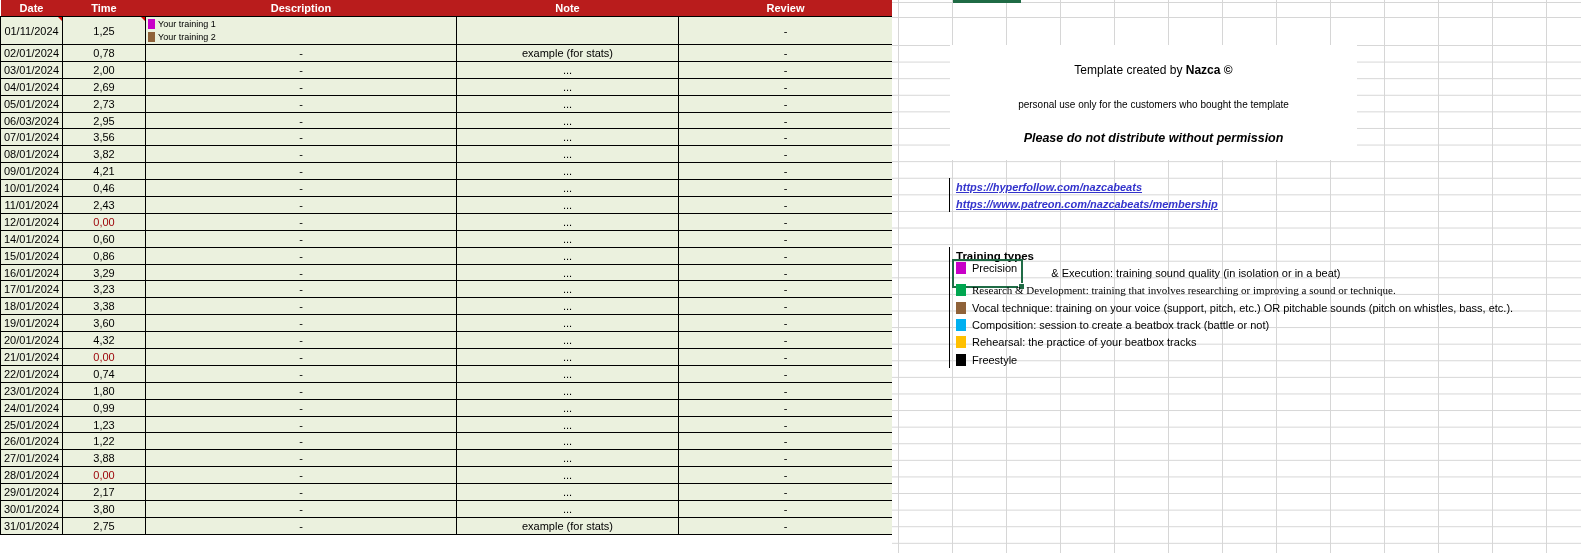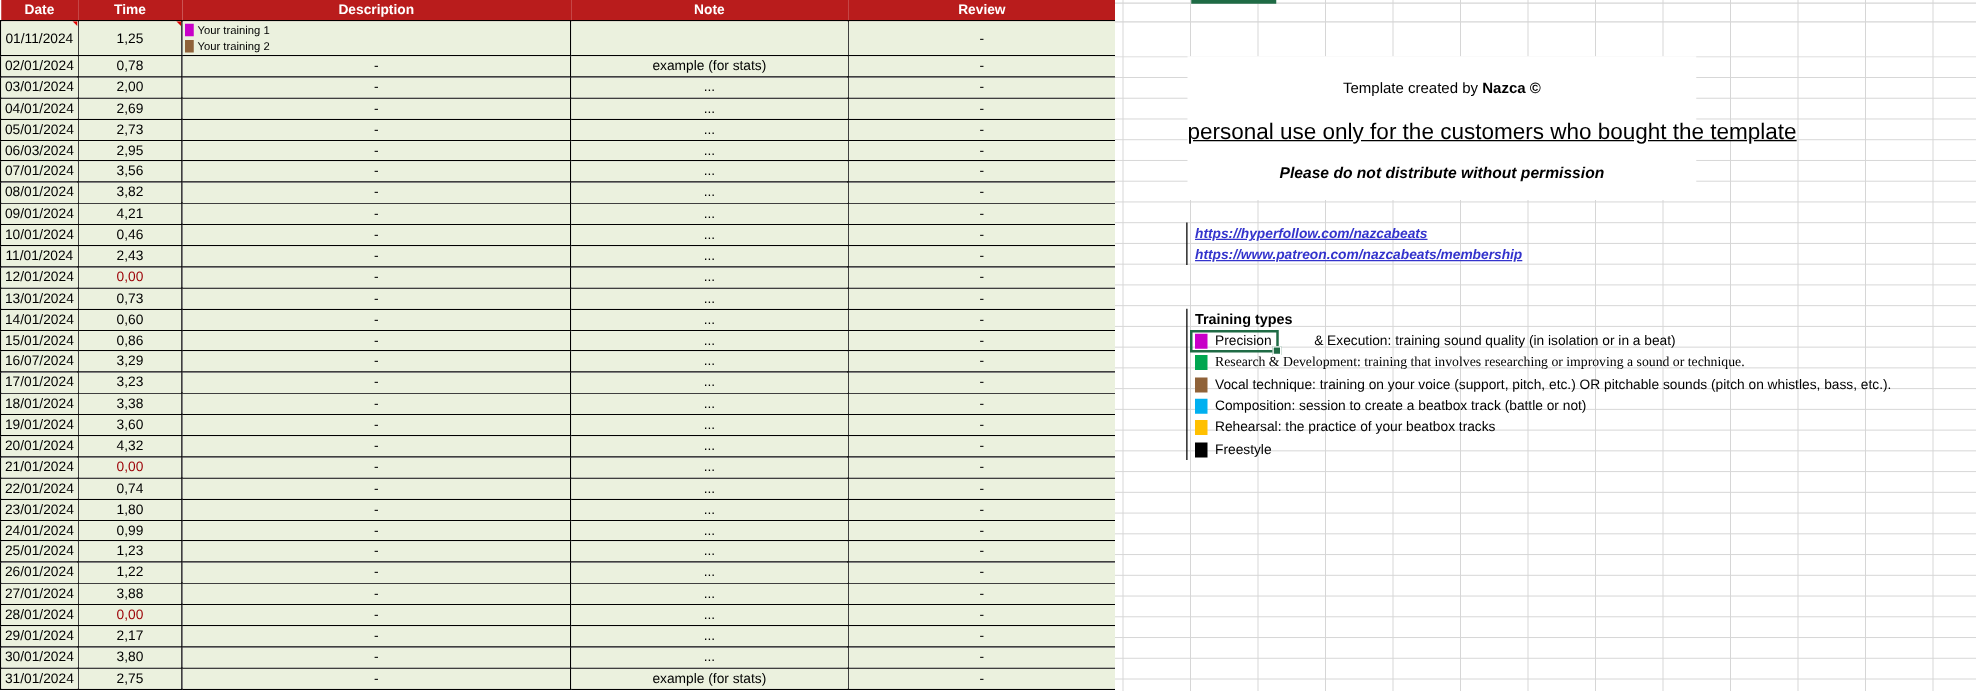--- a/index.html
+++ b/index.html
@@ -56,40 +56,40 @@
   .white-box { position:absolute; left:58px; top:45px; width:407px; height:115px; background:#ffffff; }
   .vseg { position:absolute; left:57px; width:1px; background:#000; }
   .vseg-links { top:178px; height:34px; }
   .vseg-legend { top:247px; height:121px; }
 
   .notice-line {
     position:absolute; left:58px; width:407px; text-align:center;
     font-size:12px; line-height:14px; white-space:nowrap;
   }
   .notice-1 { top:63px; }
-  .notice-2 { top:98px; font-size:18px;text-decoration:underline; }
+  .notice-2 { top:98px; font-size:10px; }
   .notice-3 { top:131px; font-weight:bold; font-style:italic; font-size:12.5px; }
   .bold { font-weight:bold; }
 
   .link {
     position:absolute; left:64px; font-size:11px; font-style:italic; font-weight:600;
     color:#3333cc; text-decoration:underline; line-height:14px; white-space:nowrap; cursor:pointer;
   }
   .link-1 { top:180px; } .link-2 { top:197px; }
 
   .tt-title { position:absolute; left:64px; top:249px; font-weight:bold; font-size:11.5px; line-height:14px; }
 
   .legend-row {
     position:absolute; left:64px; height:18px;
     display:flex; align-items:center; font-size:11px; white-space:nowrap;
   }
   .legend-sw { width:10px; height:12px; margin-right:6px; flex:0 0 10px; }
   .sel-cell {
     display:inline-flex; align-items:center; position:relative;
-    border:2px solid #1f6b45; padding:1px 4px 1px 0; margin:0 1px 0 -4px;
+    border:2px solid #1f6b45; padding:1px 4px 12px 0; margin:0 1px 0 -4px;
   }
   .sel-cell .legend-sw { margin-left:2px; }
   .fill-handle {
     position:absolute; right:-4px; bottom:-4px; width:5px; height:5px;
     background:#1f6b45; border:1px solid #ffffff;
   }
   .rest { white-space:pre;margin-left:24px; }
 </style>
 </head>
 <body>
@@ -199,42 +199,35 @@
         <td>-</td>
       </tr>
       <tr>
         <td>12/01/2024</td>
         <td class="bad">0,00</td>
         <td>-</td>
         <td>...</td>
         <td>-</td>
       </tr>
       <tr>
-        <td>13/01/2024</td>
-        <td>0,73</td>
-        <td>-</td>
-        <td>...</td>
-        <td>-</td>
-      </tr>
-      <tr>
         <td>14/01/2024</td>
         <td>0,60</td>
         <td>-</td>
         <td>...</td>
         <td>-</td>
       </tr>
       <tr>
         <td>15/01/2024</td>
         <td>0,86</td>
         <td>-</td>
         <td>...</td>
         <td>-</td>
       </tr>
       <tr>
-        <td>16/07/2024</td>
+        <td>16/01/2024</td>
         <td>3,29</td>
         <td>-</td>
         <td>...</td>
         <td>-</td>
       </tr>
       <tr>
         <td>17/01/2024</td>
         <td>3,23</td>
         <td>-</td>
         <td>...</td>

